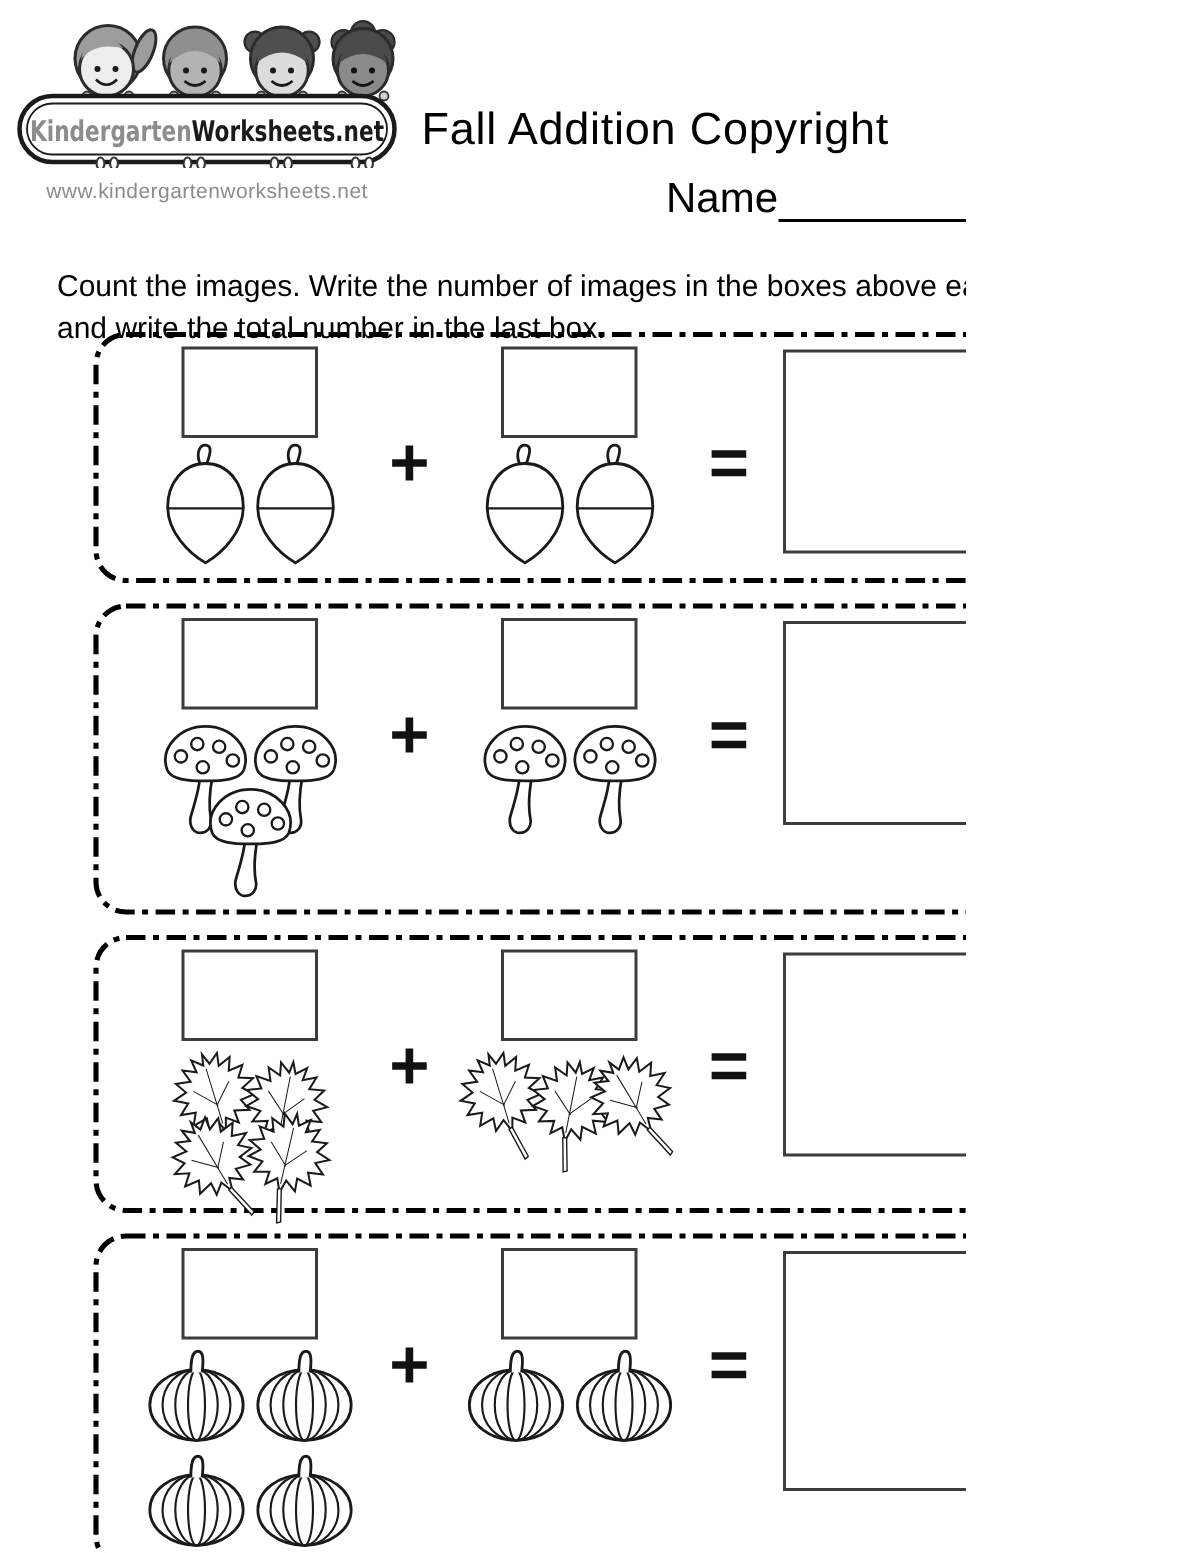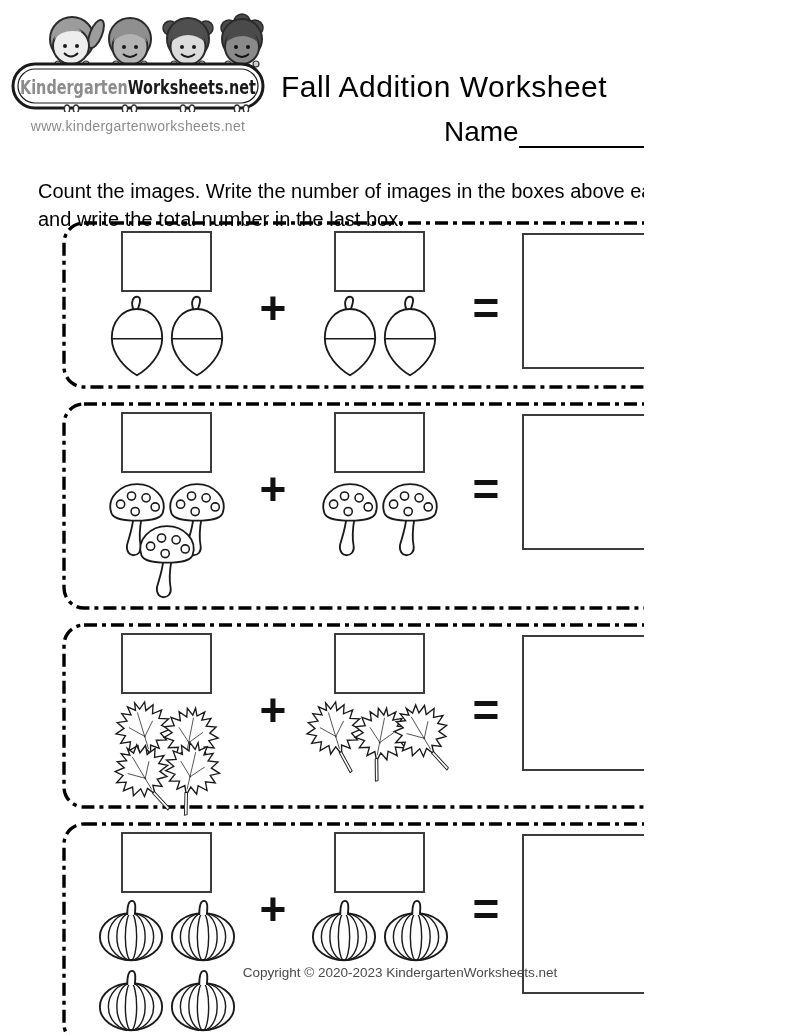--- a/index.html
+++ b/index.html
@@ -158,21 +158,21 @@
           <ellipse cx="124" cy="103" rx="2.6" ry="4"></ellipse>
         <ellipse cx="173" cy="103" rx="2.6" ry="4"></ellipse>
           <ellipse cx="182" cy="103" rx="2.6" ry="4"></ellipse>
         <ellipse cx="227" cy="103" rx="2.6" ry="4"></ellipse>
           <ellipse cx="236" cy="103" rx="2.6" ry="4"></ellipse>
       </g>
     </svg>
     <div class="logo-url">www.kindergartenworksheets.net</div>
   </div>
 
-  <h1 class="page-title">Fall Addition Worksheet</h1>
+  <h1 class="page-title">Fall Addition Copyright</h1>
 
   <div class="name-line">
     <span class="name-label">Name</span>
     <span class="name-underline"></span>
   </div>
 
   <p class="instructions">Count the images. Write the number of images in the boxes above each image and write the total number in the last box.</p>
 
   <div id="rows">
   <section class="row icon-acorn">
@@ -312,15 +312,14 @@
               <use href="#sym-pumpkin"></use>
             </svg>
           </div>
     </div>
     <div class="op">=</div>
     <div class="box large"></div>
   </section>
 </div>
 
   <div class="footer">
-    <div>Copyright © 2020-2023 KindergartenWorksheets.net</div>
   </div>
 </div>
 
 </body></html>

